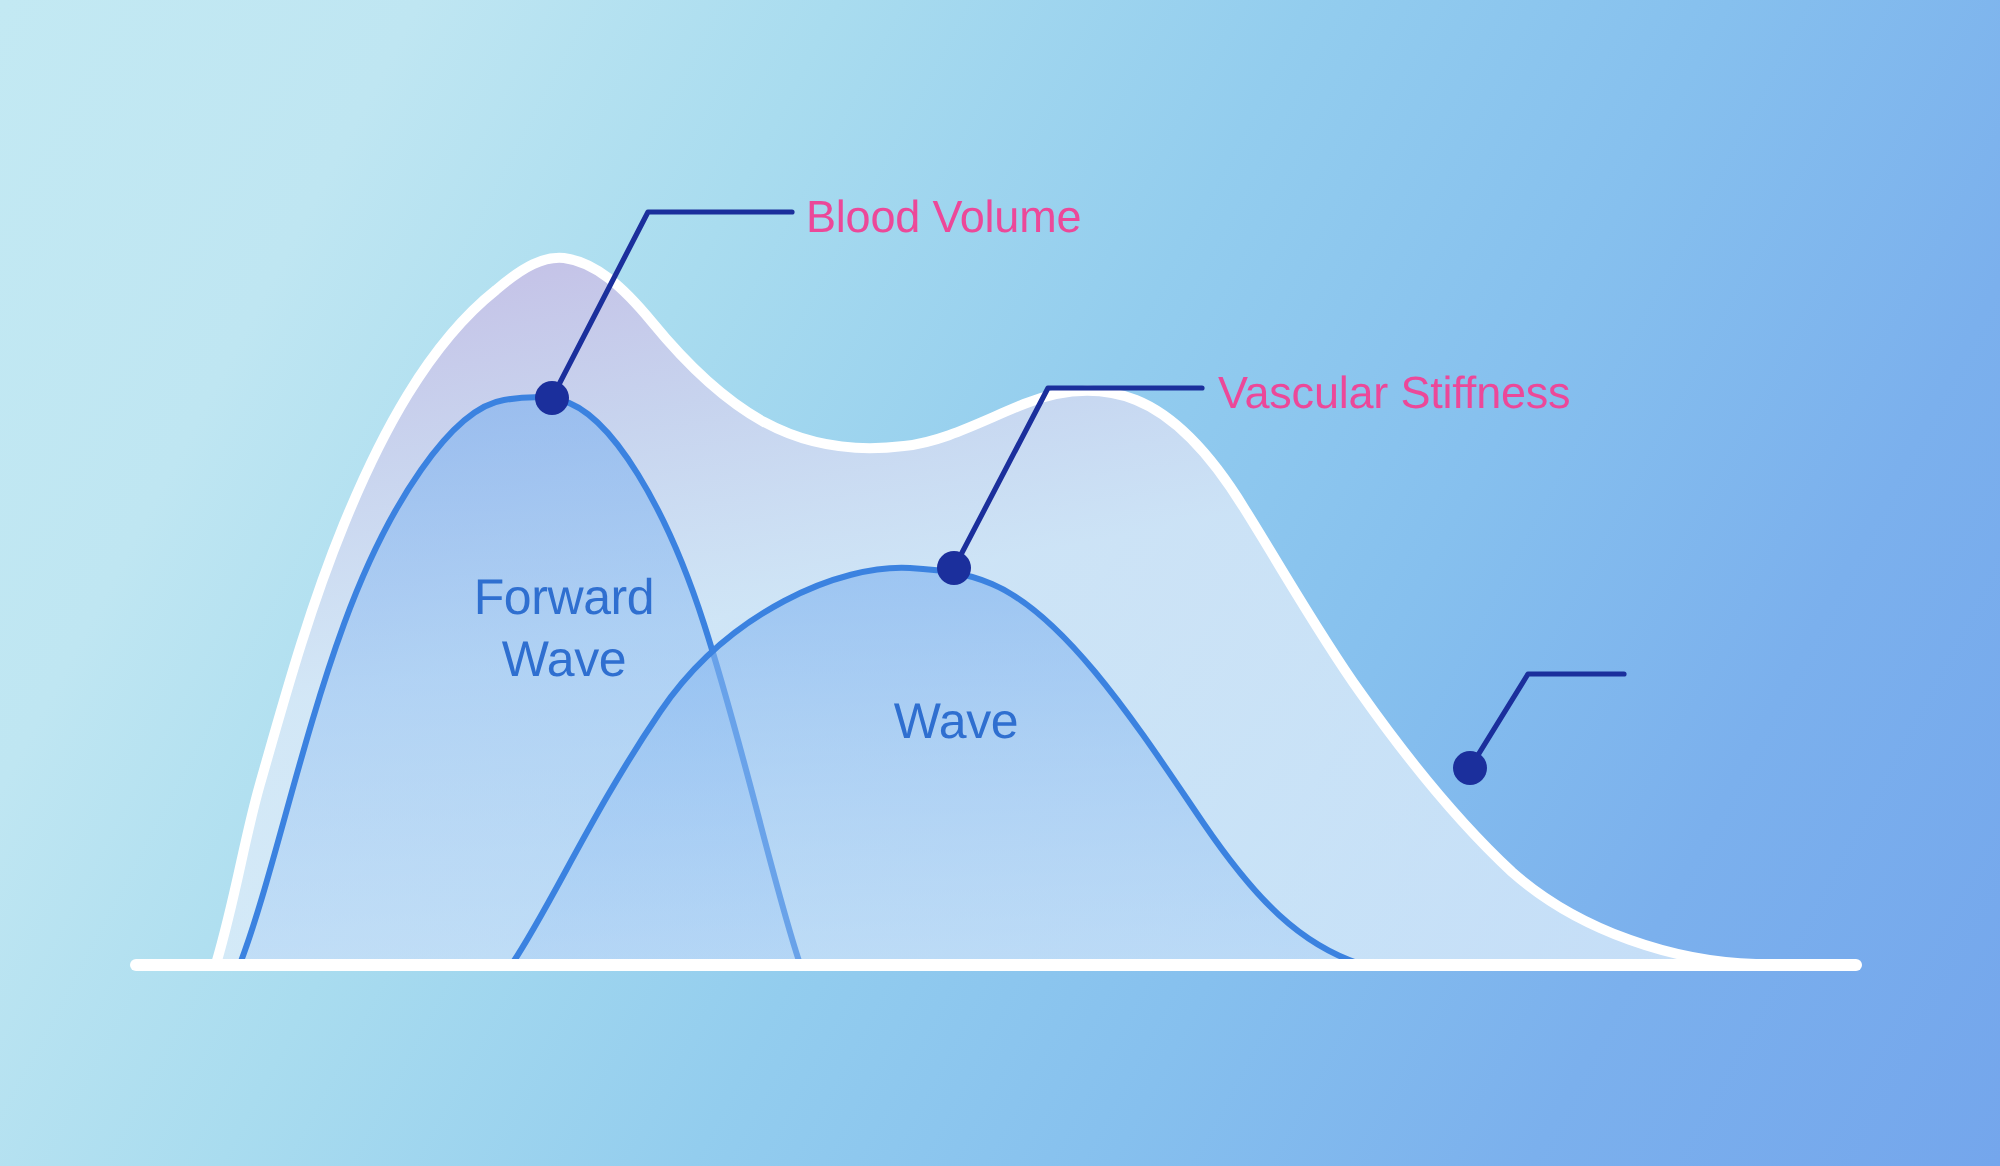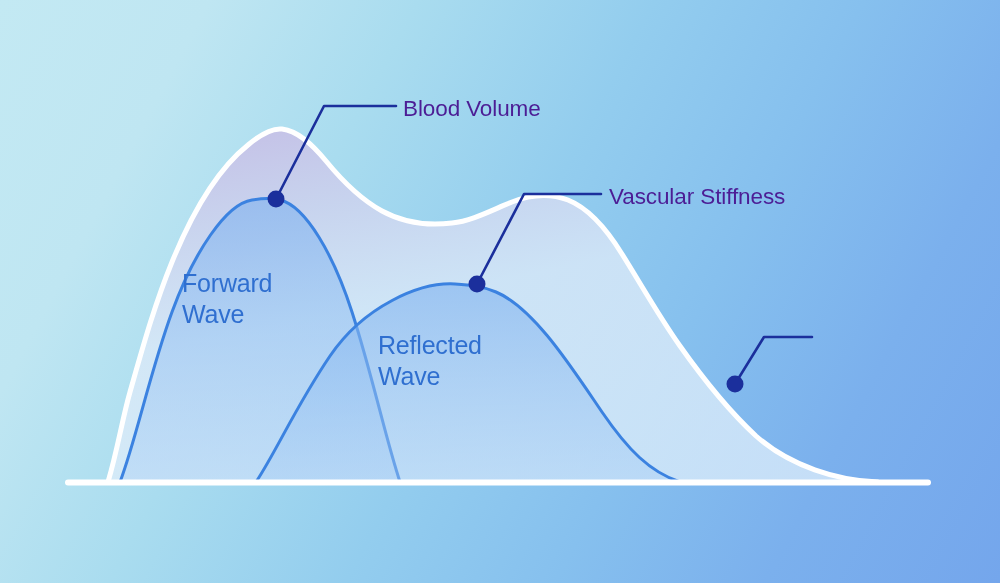--- a/index.html
+++ b/index.html
@@ -28,29 +28,31 @@
   }
   #scene {
     position: absolute;
     inset: 0;
   }
   .wave-label {
     position: absolute;
     color: #2f6fd0;
     font-size: 25px;
     line-height: 1.22;
+    text-align: center;
     letter-spacing: -0.2px;
     white-space: nowrap;
     pointer-events: none;
+    margin-top: 16px;
   }
   #label-forward-wave { left: 182px; top: 268px; width: 200px; }
   #label-reflected-wave { left: 378px; top: 330px; width: 200px; }
   .callout-label {
     position: absolute;
-    color: #4c1d95;
+    color: #ec4899;
     font-size: 22.5px;
     letter-spacing: -0.1px;
     white-space: nowrap;
     pointer-events: none;
   }
   #label-blood-volume { left: 403px; top: 96px; }
   #label-vascular-stiffness { left: 609px; top: 184px; }
   #label-ppg-signal { left: 820px; top: 326px; }
 </style>
 </head>
@@ -145,17 +147,16 @@
   </svg>
 
   <div class="callout-label" id="label-blood-volume">Blood Volume</div>
   <div class="callout-label" id="label-vascular-stiffness">Vascular Stiffness</div>
 
   <div class="wave-label" id="label-forward-wave">
     <div>Forward</div>
     <div>Wave</div>
   </div>
   <div class="wave-label" id="label-reflected-wave">
-    <div>Reflected</div>
     <div>Wave</div>
   </div>
 
 </div>
 
 </body></html>

